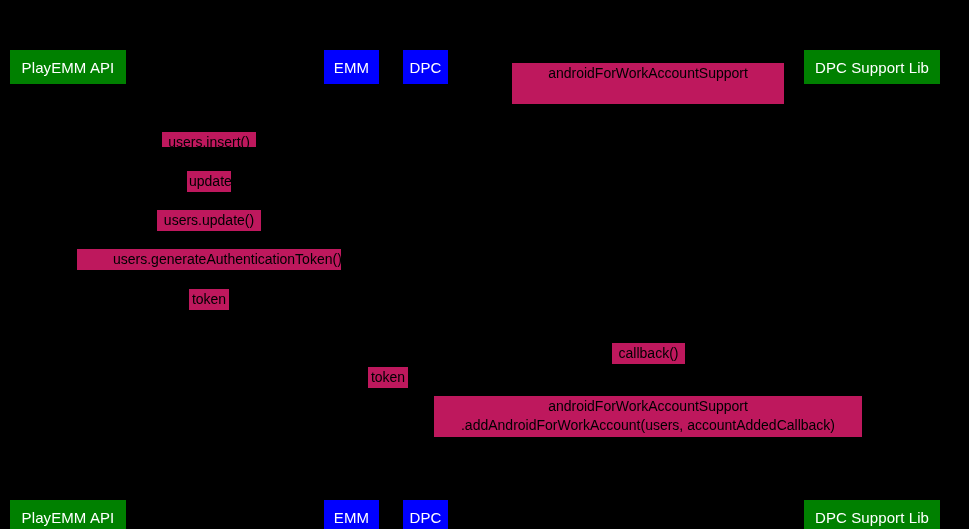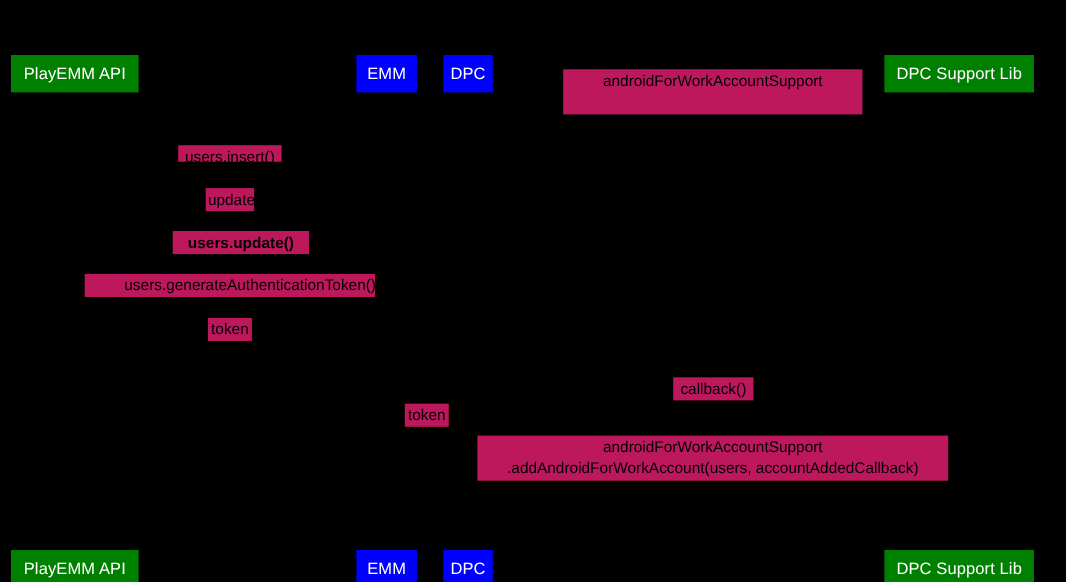--- a/index.html
+++ b/index.html
@@ -82,19 +82,19 @@
     </div>
     <div class="participant" style="left: 403px; top: 473px; width: 45px; height: 34px; background: rgb(0, 0, 255);">
       <span>DPC</span>
     </div>
     <div class="participant" style="left: 804px; top: 473px; width: 136px; height: 34px; background: rgb(0, 128, 0);">
       <span>DPC Support Lib</span>
     </div>
     <div class="msg two-line" style="left: 512px; top: 63px; width: 272px; height: 41px;"><div>androidForWorkAccountSupport</div></div>
     <div class="msg" style="left: 162px; top: 132px; width: 94px; height: 15px;"><div>users.insert()</div></div>
     <div class="msg" style="left: 187px; top: 171px; width: 44px; height: 21px;"><div>update</div></div>
-    <div class="msg" style="left: 157px; top: 210px; width: 124px; height: 21px; font-weight: bold;"><div>users.update()</div></div>
+    <div class="msg" style="left: 157px; top: 210px; width: 104px; height: 21px;"><div>users.update()</div></div>
     <div class="msg" style="left: 77px; top: 249px; width: 264px; height: 21px; padding-left: 36px;"><div>users.generateAuthenticationToken()</div></div>
     <div class="msg" style="left: 189px; top: 289px; width: 40px; height: 21px;"><div>token</div></div>
     <div class="msg" style="left: 612px; top: 328px; width: 73px; height: 21px; margin-top: 15px;"><div>callback()</div></div>
     <div class="msg" style="left: 368px; top: 367px; width: 40px; height: 21px;"><div>token</div></div>
     <div class="msg two-line" style="left: 434px; top: 396px; width: 428px; height: 41px;"><div>androidForWorkAccountSupport</div><div>.addAndroidForWorkAccount(users, accountAddedCallback)</div></div>
   </div>
 
 </body></html>

